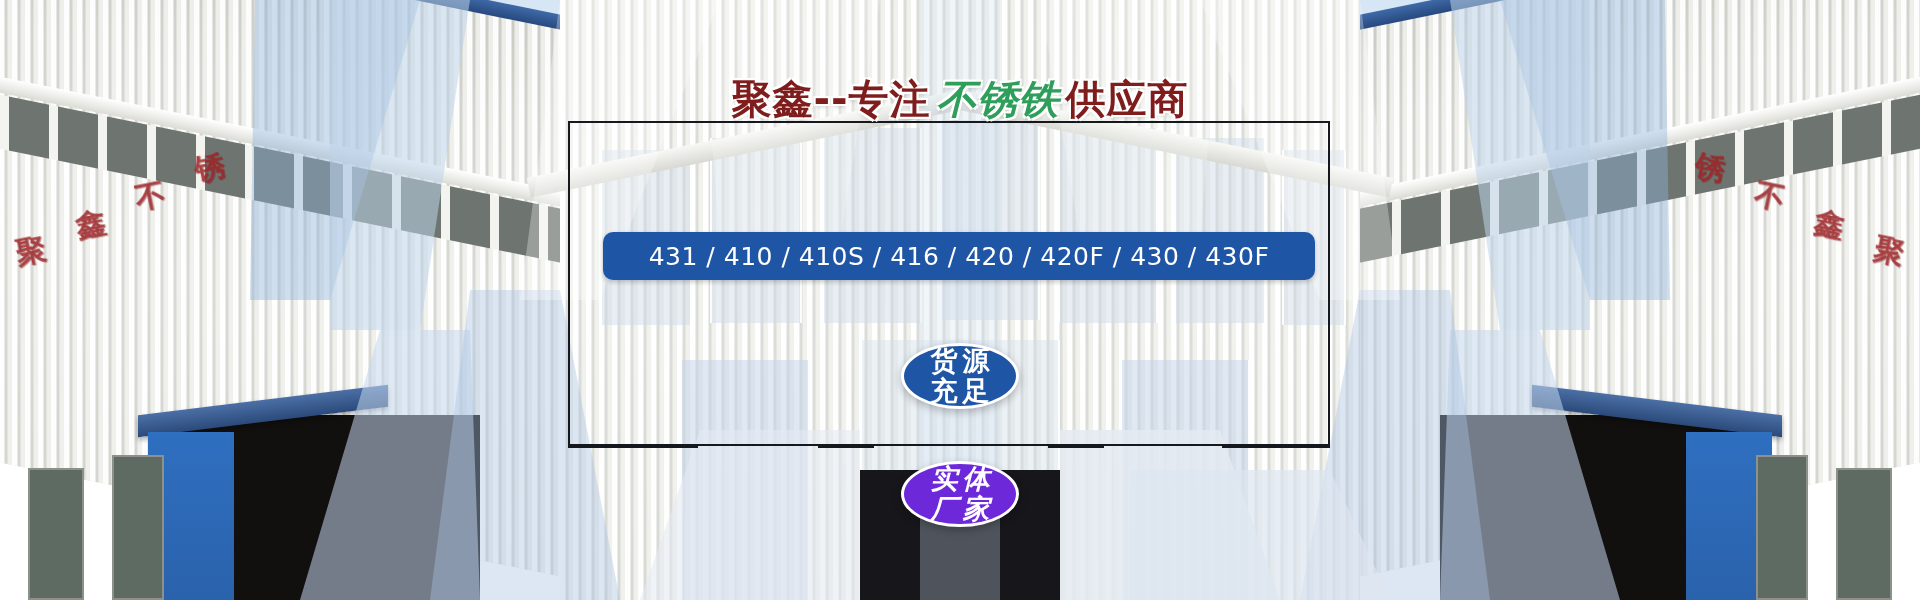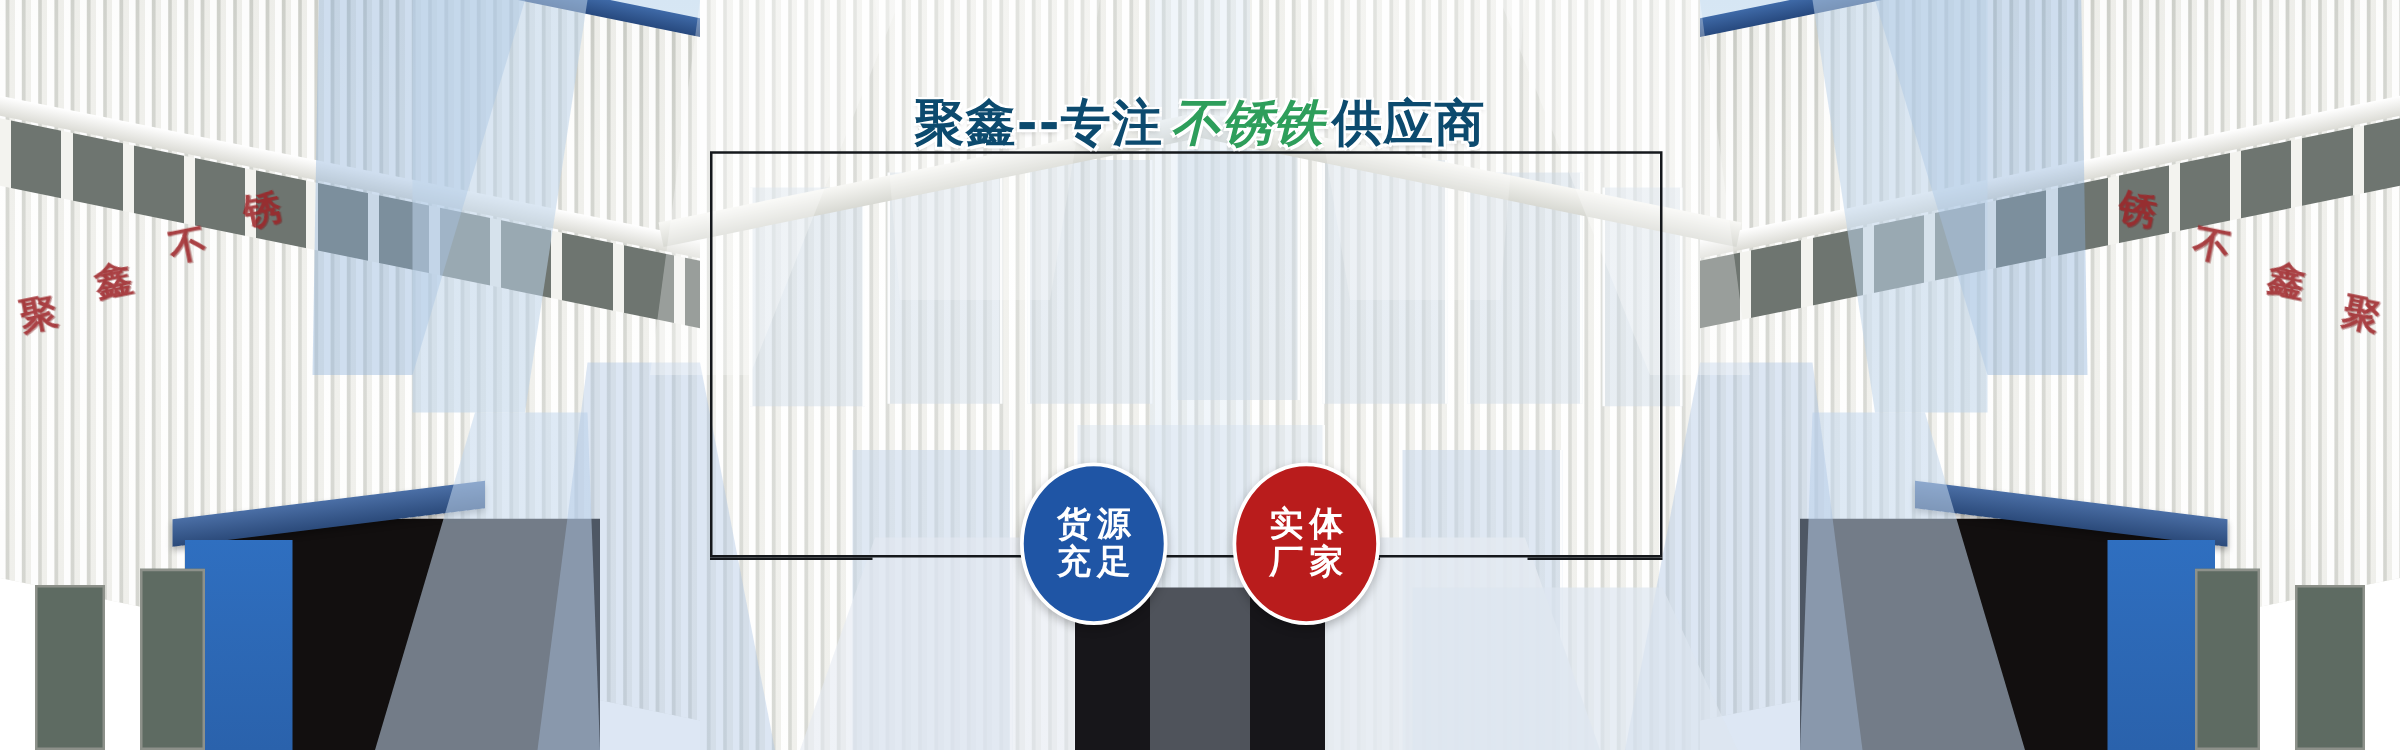--- a/index.html
+++ b/index.html
@@ -94,39 +94,39 @@
   
   .content { position:absolute; inset:0; }
 
   .frame { position:absolute; left:568px; top:121px; width:762px; height:325px;
     border:2px solid #15181c; }
 
   .headline { position:absolute; left:0; right:0; top:79px; text-align:center;
     white-space:nowrap; font-size:40px; font-weight:700; line-height:1;
     font-family:"DejaVu Sans","Liberation Sans",sans-serif;
     letter-spacing:1px; z-index:6; }
-  .headline .hl-blue { color:#0c4a6e;
+  .headline .hl-blue { color:#7f1d1d;
      text-shadow:2px 2px 0 #ffffff, -2px -2px 0 #ffffff, 2px -2px 0 #ffffff,
                  -2px 2px 0 #ffffff, 0 3px 4px rgba(0,0,0,.18); }
   .headline .hl-green { color:#2e9e5b; font-style:italic; padding:0 6px;
      text-shadow:2px 2px 0 #ffffff, -2px -2px 0 #ffffff, 2px -2px 0 #ffffff,
                  -2px 2px 0 #ffffff, 0 3px 4px rgba(0,0,0,.18); }
 
   .pill { position:absolute; display:flex; align-items:center; justify-content:center;
     color:#fff; white-space:nowrap; z-index:6;
     font-family:"DejaVu Sans","Liberation Sans",sans-serif; }
   .pill-blue { left:603px; top:232px; width:712px; height:48px;
     background:#1f55a5; border-radius:10px; font-size:25px; letter-spacing:.5px;
     box-shadow:0 2px 5px rgba(0,0,0,.22); }
   .pill-black { left:534px; top:300px; width:850px; height:50px;
     background:#000000; border-radius:25px; font-size:25px; letter-spacing:.5px;
     box-shadow:0 2px 5px rgba(0,0,0,.25); }
 
   .badges { position:absolute; left:0; right:0; top:370px; height:130px;
-    display:flex; align-items:center; justify-content:center; gap:52px; z-index:7; }
+    display:flex; align-items:center; justify-content:center; gap:52px; z-index:7;flex-direction:column; }
   .badge { width:118px; height:130px; border-radius:50%;
     display:flex; flex-direction:column; align-items:center; justify-content:center;
     color:#fff; font-weight:700; font-size:27px; line-height:1.12;
     letter-spacing:5px; text-indent:5px;
     font-family:"DejaVu Sans","Liberation Sans",sans-serif;
     border:3px solid #ffffff; box-shadow:0 3px 8px rgba(0,0,0,.25); }
   .badge .l1, .badge .l2 { display:block; }
 
   .bottomRule { position:absolute; top:446px; height:2px; background:#15181c; z-index:5; }
 </style>
@@ -236,32 +236,35 @@
 
     <div style="position:absolute; left:640px; top:113px; width:620px; height:18px;
                 background:transparent; z-index:4;"></div>
 
     <div class="headline">
       <span class="hl-blue">聚鑫--专注</span><span class="hl-green">不锈铁</span><span class="hl-blue">供应商</span>
     </div>
 
     <div style="position:absolute; left:640px; top:110px; width:0; height:0;"></div>
 
+    <div class="pill pill-blue">
+      <span>431 / 410  / 410S / 416 / 420 / 420F / 430 / 430F</span>
+    </div>
 
 
     <div class="bottomRule" style="left:568px;  width:130px;"></div>
     <div class="bottomRule" style="left:818px;  width:56px;"></div>
     <div class="bottomRule" style="left:1048px; width:56px;"></div>
     <div class="bottomRule" style="left:1222px; width:108px;"></div>
 
     <div class="badges">
       <div class="badge" style="background:#1f55a5;">
         <span class="l1">货源</span>
         <span class="l2">充足</span>
       </div>
-      <div class="badge" style="background:#b91c1c;">
+      <div class="badge" style="background:#6d28d9;font-style:italic;">
         <span class="l1">实体</span>
         <span class="l2">厂家</span>
       </div>
     </div>
 
   </div>
 </div>
 
 </body></html>

